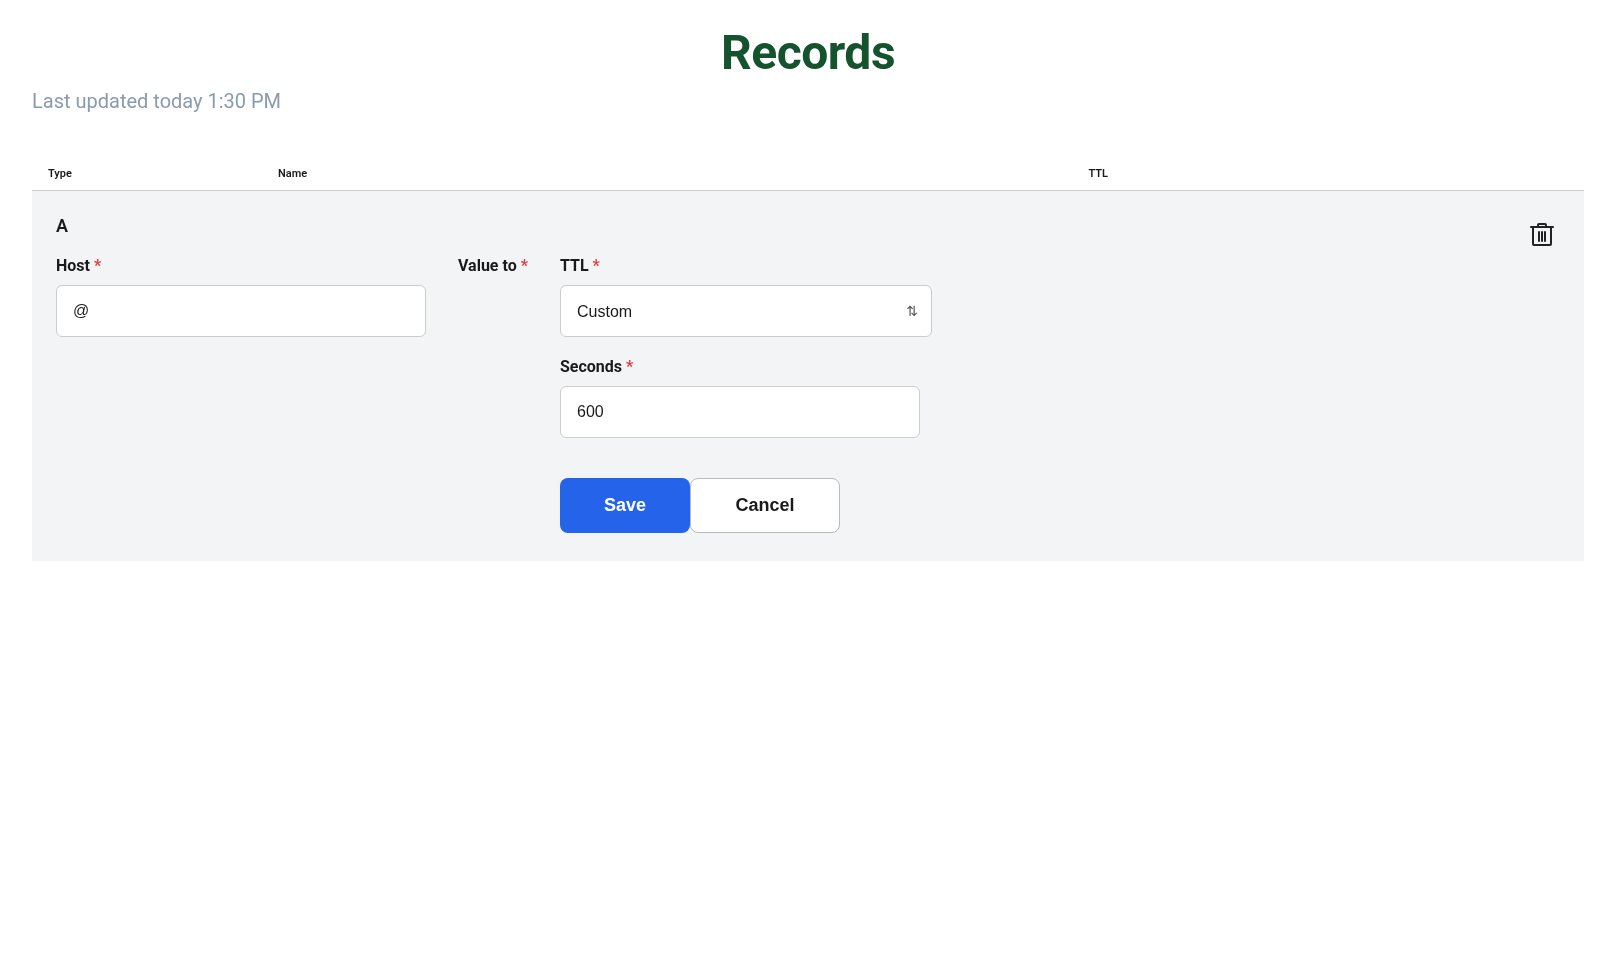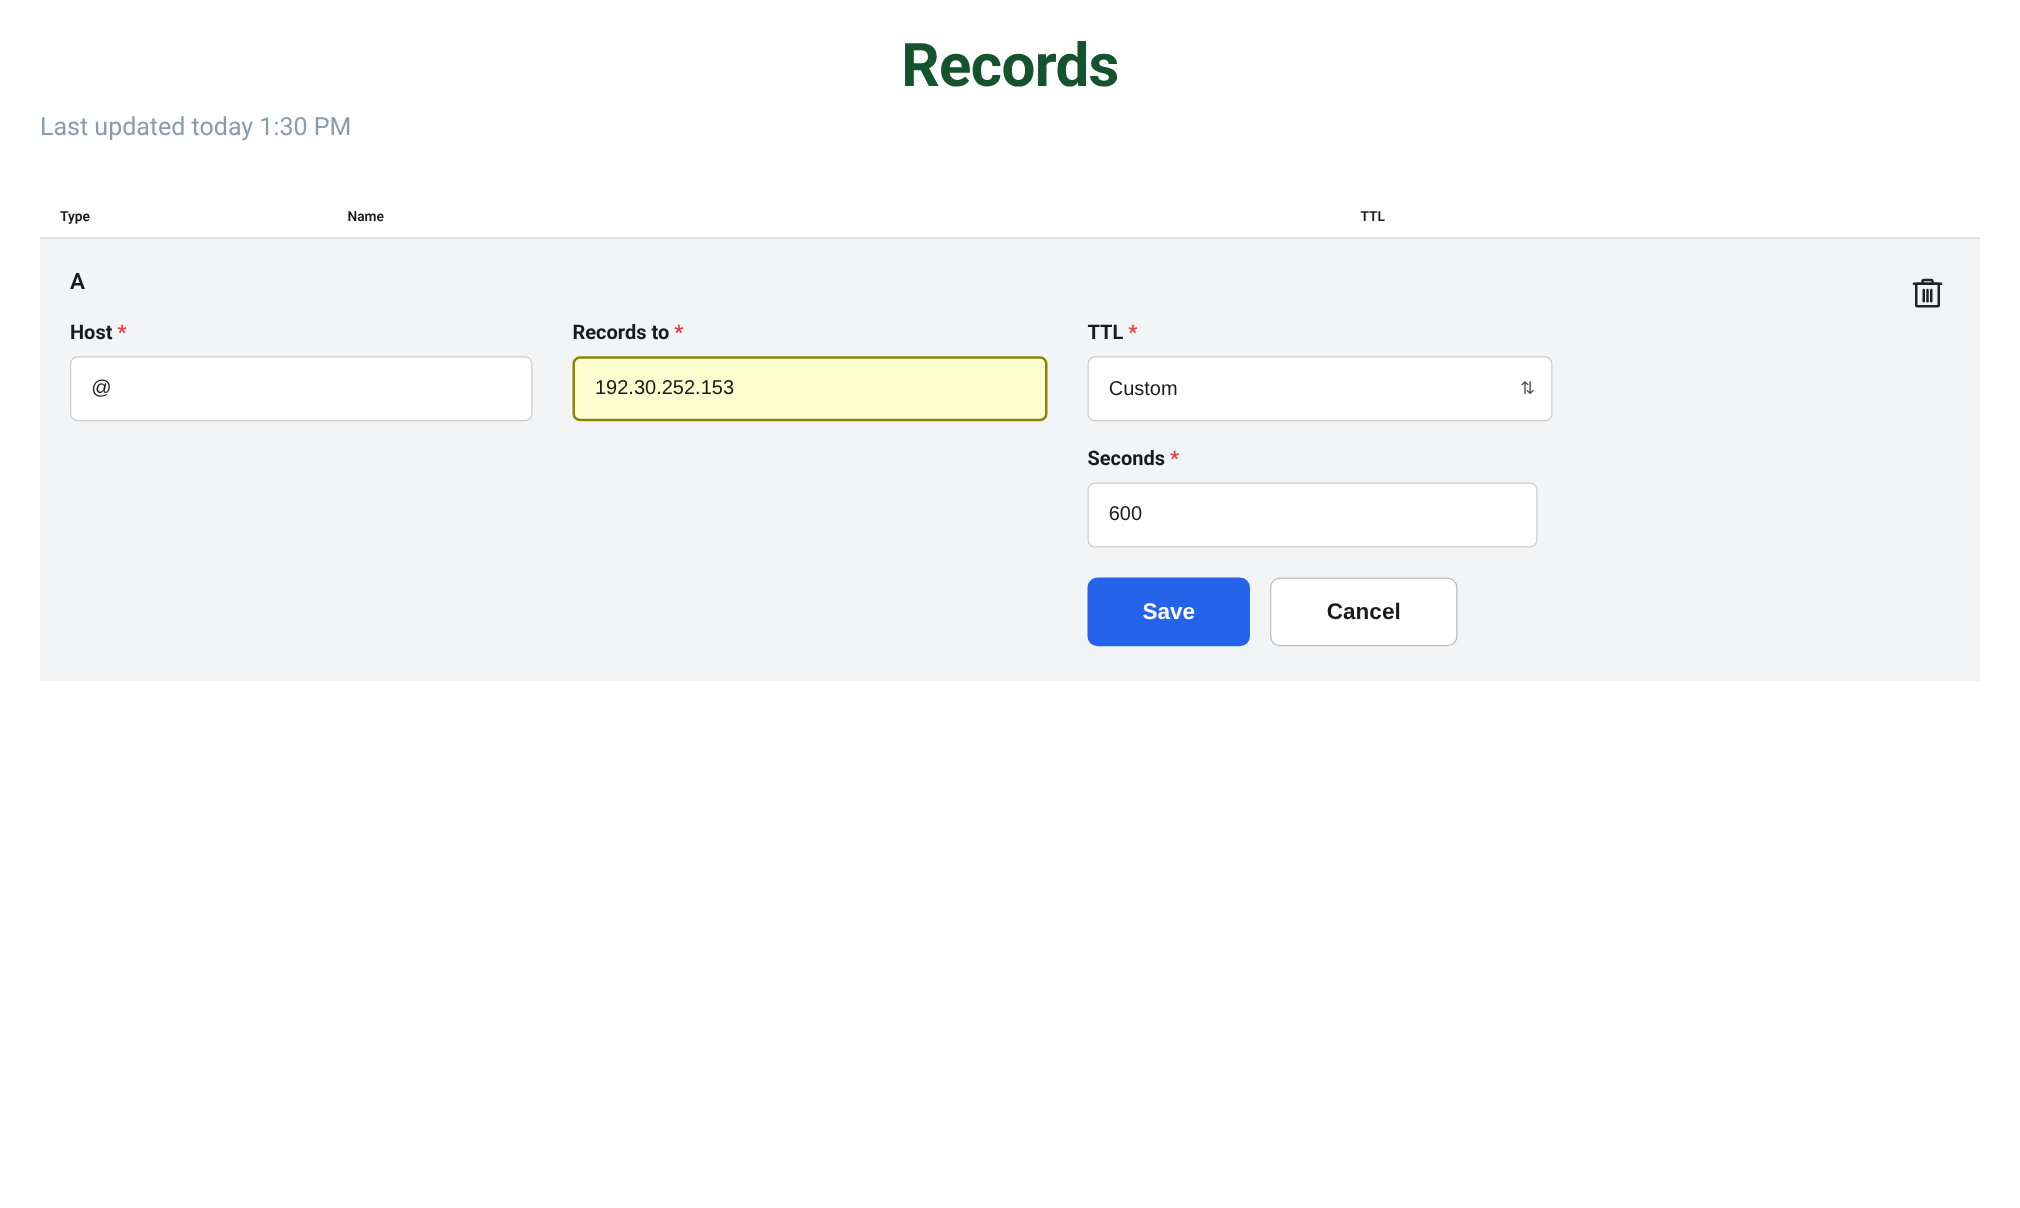--- a/index.html
+++ b/index.html
@@ -169,22 +169,21 @@
     .seconds-group {
       margin-top: 20px;
     }
 
     .seconds-input {
       width: 360px;
     }
 
     .action-buttons {
       display: flex;
-      gap: 16px;
-      margin-top: 24px;
+      margin-top: 40px;
     }
 
     .save-btn {
       background: #2563eb;
       color: #ffffff;
       border: none;
       border-radius: 8px;
       padding: 16px 40px;
       font-size: 18px;
       font-weight: 600;
@@ -237,24 +236,23 @@
     <div class="field-group">
       <label class="field-label">
         <span>Host</span>
         <span class="required-star">*</span>
       </label>
       <input type="text" class="field-input host-field" value="@" style="">
     </div>
 
     <div class="field-group">
       <label class="field-label">
-        <span>Records to</span>
+        <span>Value to</span>
         <span class="required-star">*</span>
       </label>
-      <input type="text" class="field-input points-to-field highlighted" value="192.30.252.153" style="">
     </div>
 
     <div class="ttl-section">
 
       <div class="field-group">
         <label class="field-label">
           <span>TTL</span>
           <span class="required-star">*</span>
         </label>
         <div class="ttl-select-wrapper">

